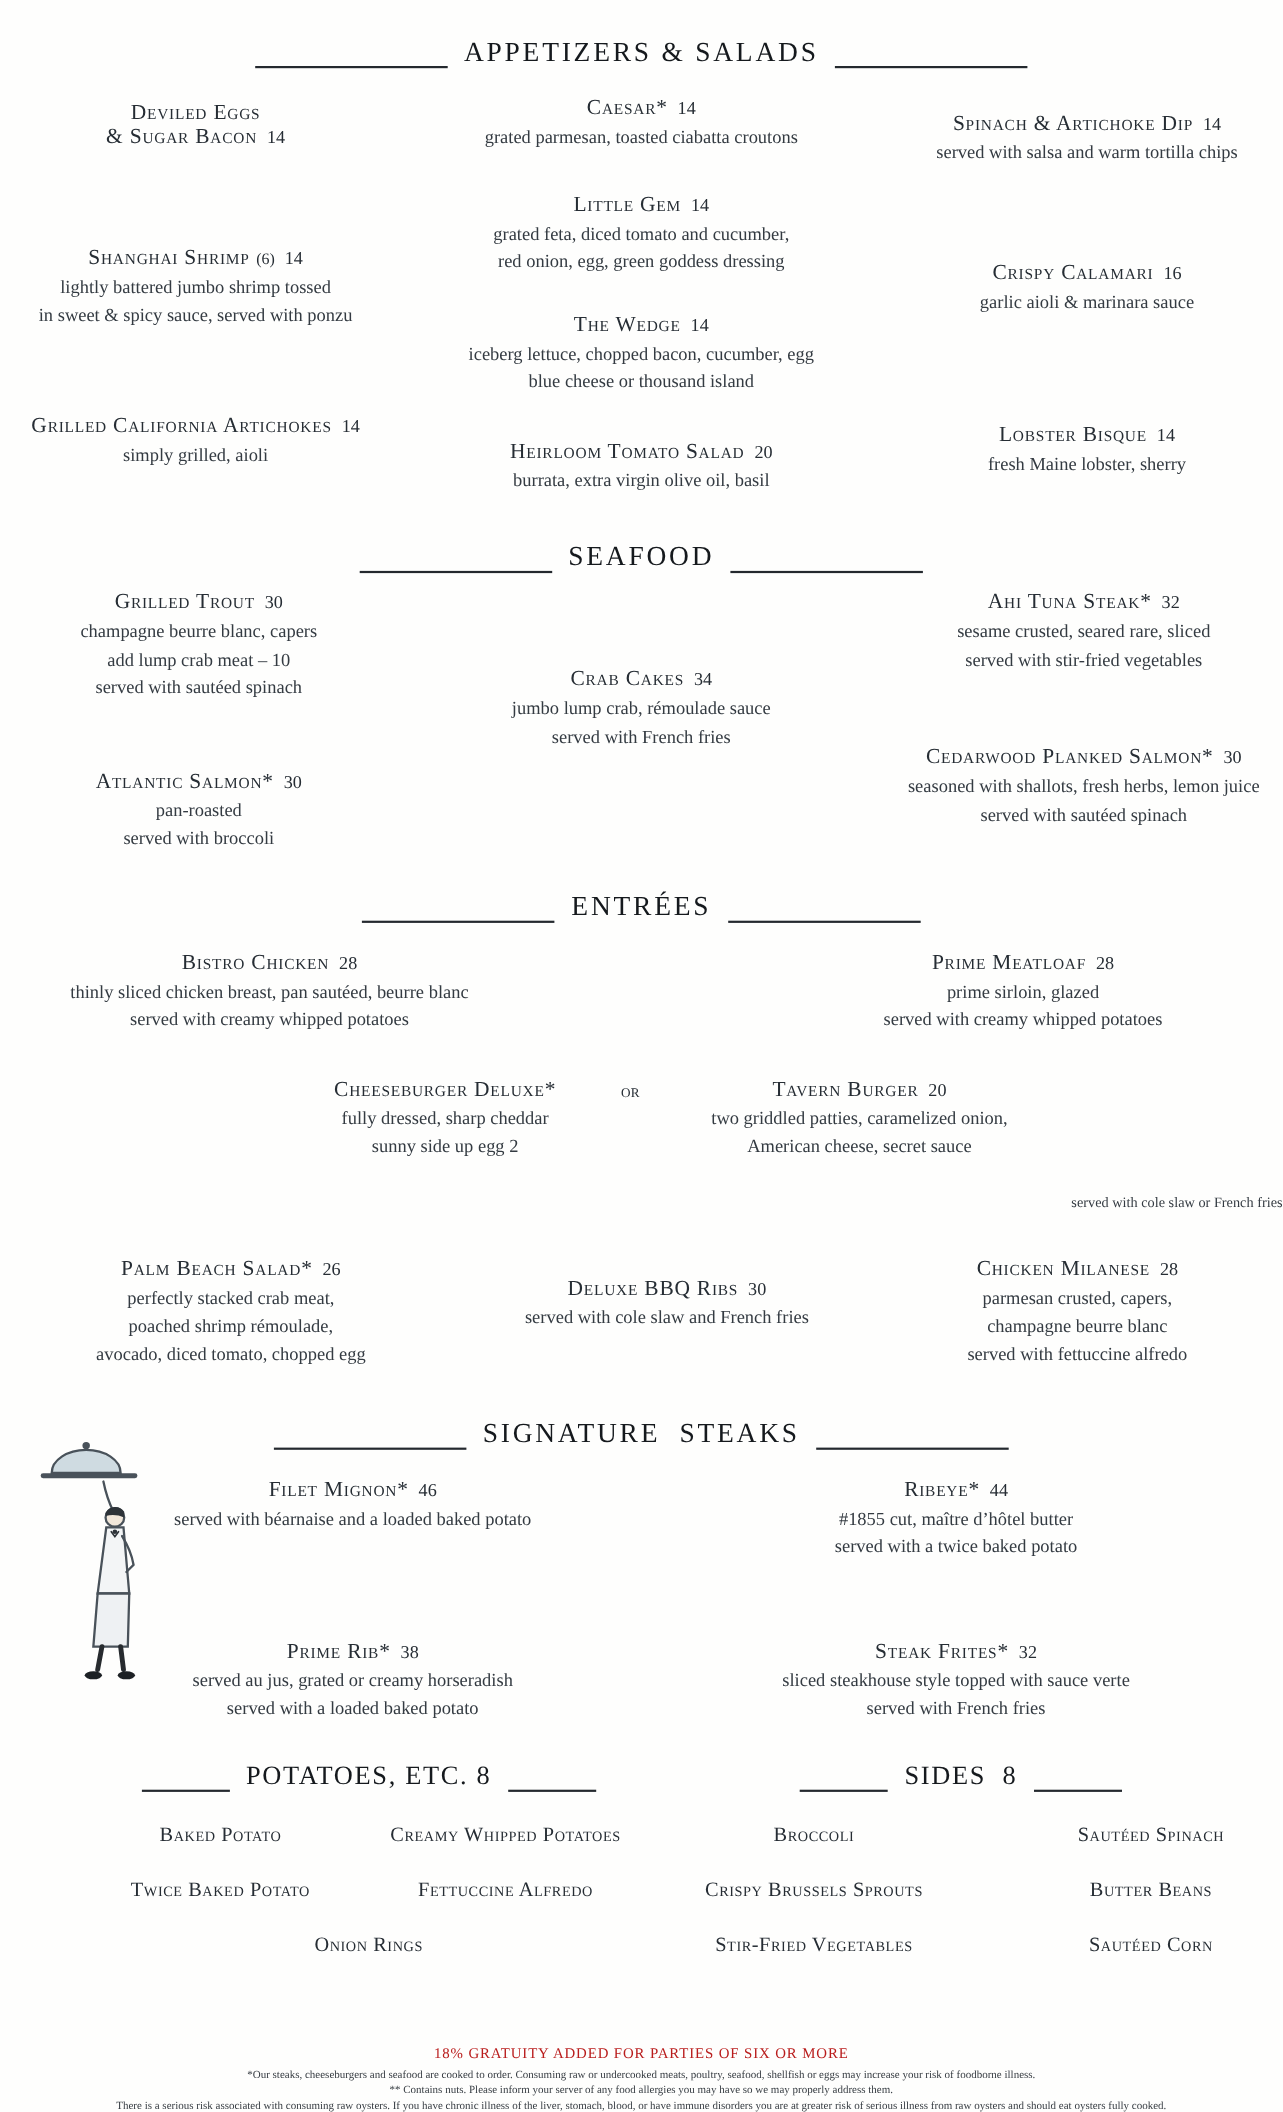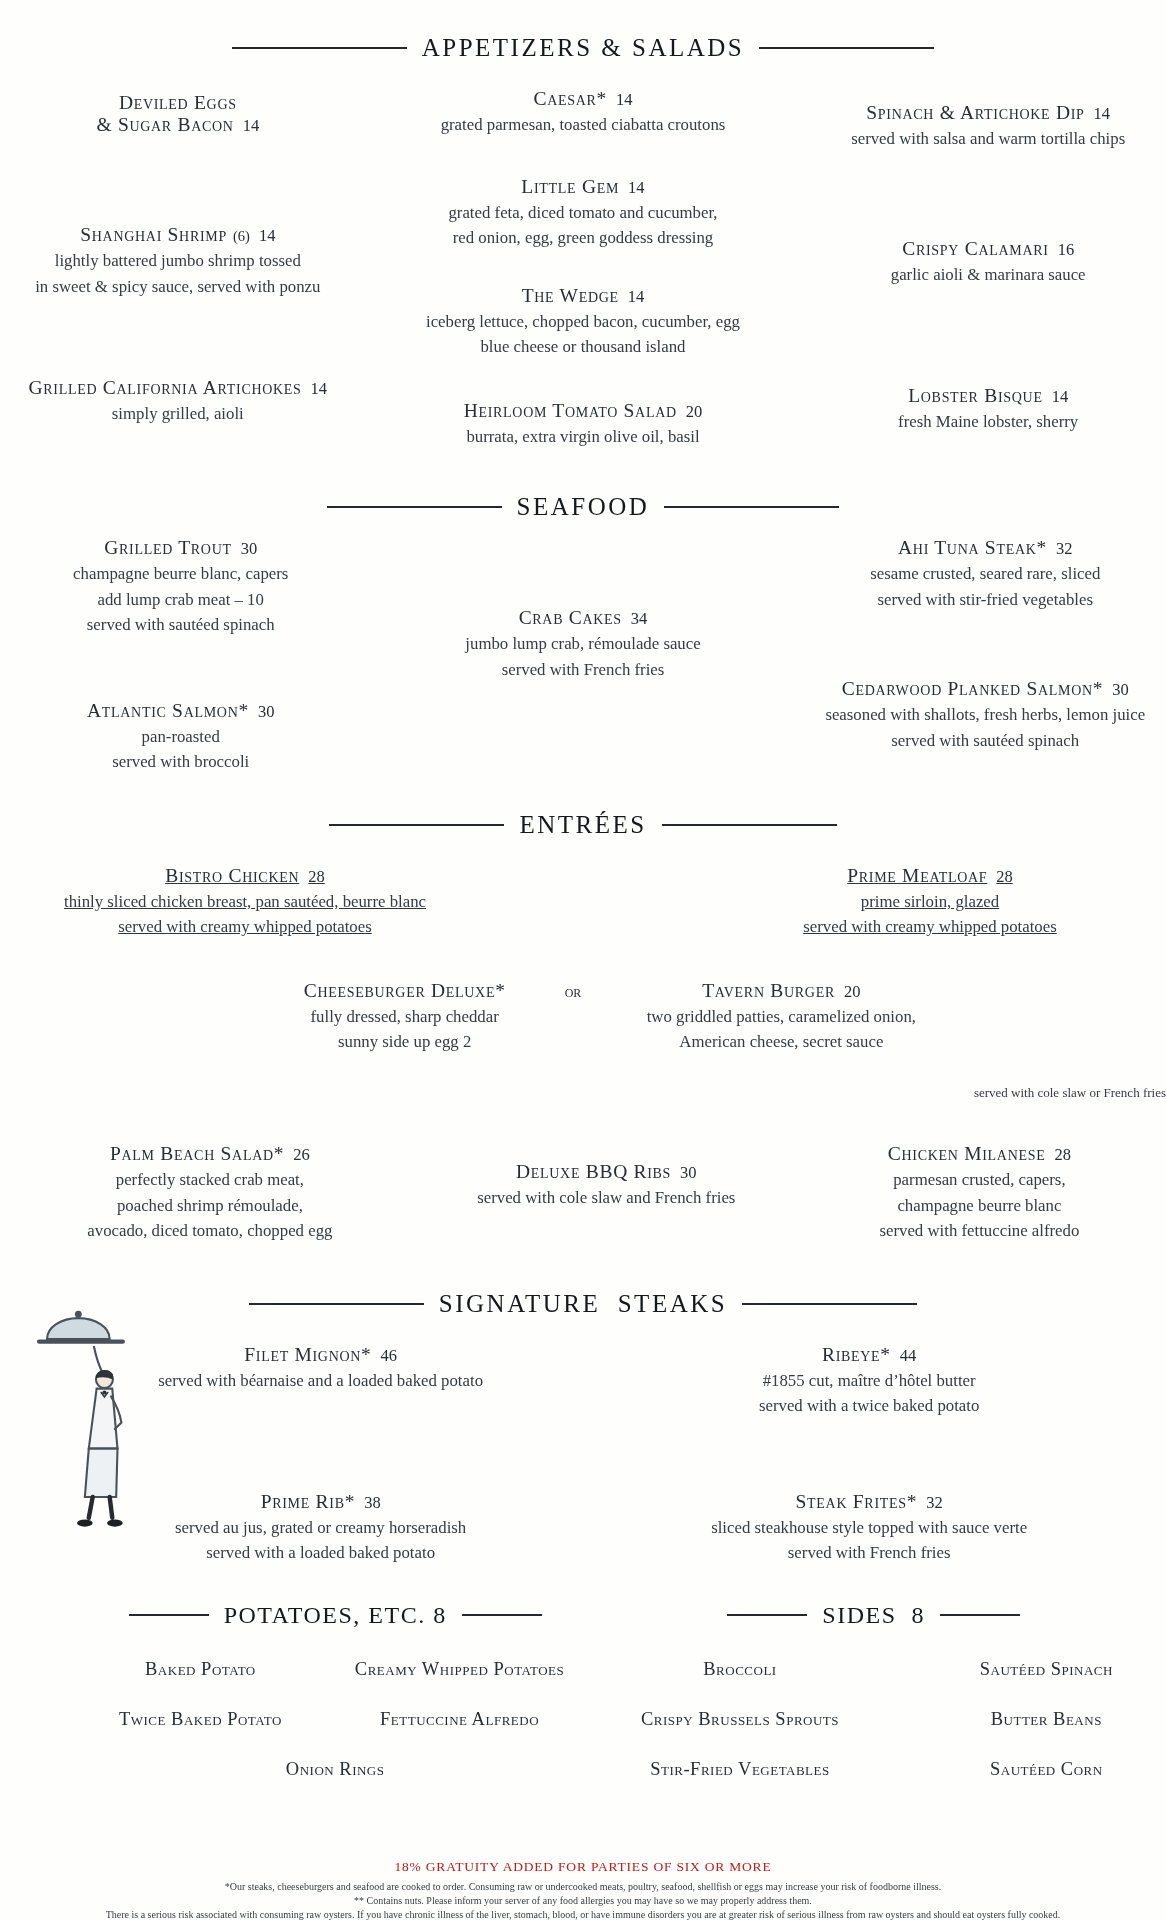--- a/index.html
+++ b/index.html
@@ -2,34 +2,34 @@
 <html><head>
 <meta charset="utf-8">
 <style>
   html,body{margin:0;padding:0;}
   body{
     width:1166px;height:1920px;overflow:hidden;background:#fefefd;
     font-family:"Liberation Serif","DejaVu Serif",serif;color:#2e343a;
   }
   .page{position:relative;width:100%;height:100%;padding-top:34px;box-sizing:border-box;}
   
-  .sec-head{display:flex;align-items:center;justify-content:center;gap:15px;}
+  .sec-head{display:flex;align-items:flex-end;justify-content:center;gap:15px;}
   .rule{height:2px;background:#24292e;width:175px;flex:0 0 auto;}
   .rule.short{width:80px;height:2px;}
   .sec-title{font-size:25px;font-weight:400;letter-spacing:2.5px;color:#15191d;white-space:pre;margin:0;}
   
   .item{text-align:center;}
   .nm{font-variant:small-caps;font-size:19.5px;letter-spacing:.7px;color:#262d34;white-space:pre-line;}
   .qty{font-size:14.5px;margin-left:6px;color:#262d34;}
   .pr{font-size:16.5px;margin-left:9px;color:#262d34;}
   .desc{font-size:16.8px;line-height:1.52;white-space:pre-line;margin-top:2px;color:#343b42;}
   
   .app-grid{display:grid;grid-template-columns:30.5% 39% 30.5%;}
   .sea-grid{display:grid;grid-template-columns:31% 38% 31%;}
-  .row1{display:flex;justify-content:space-between;padding:0 14px 0 6px;margin-top:26px;text-decoration:underline;}
+  .row1{display:flex;justify-content:space-between;padding:0 14px 0 6px;margin-top:26px;}
   .row1 .item:first-child{width:478px;}
   .row1 .item:last-child{width:444px;text-align:center;}
   .burger-row{display:flex;justify-content:center;align-items:flex-start;margin-top:40px;transform:translateX(30px);}
   .burger-cell-l{width:260px;margin-right:30px;}
   .burger-cell-r{width:340px;margin-left:30px;}
   .or{font-variant:small-caps;font-size:17px;margin-top:2px;color:#262d34;}
   .shared{text-align:right;font-size:13px;margin-top:30px;color:#343b42;}
   .row3{display:grid;grid-template-columns:36% 32% 32%;margin-top:42px;}
   .steak-grid{display:grid;grid-template-columns:55% 45%;}
   .steak-grid .right{padding-right:69px;}

